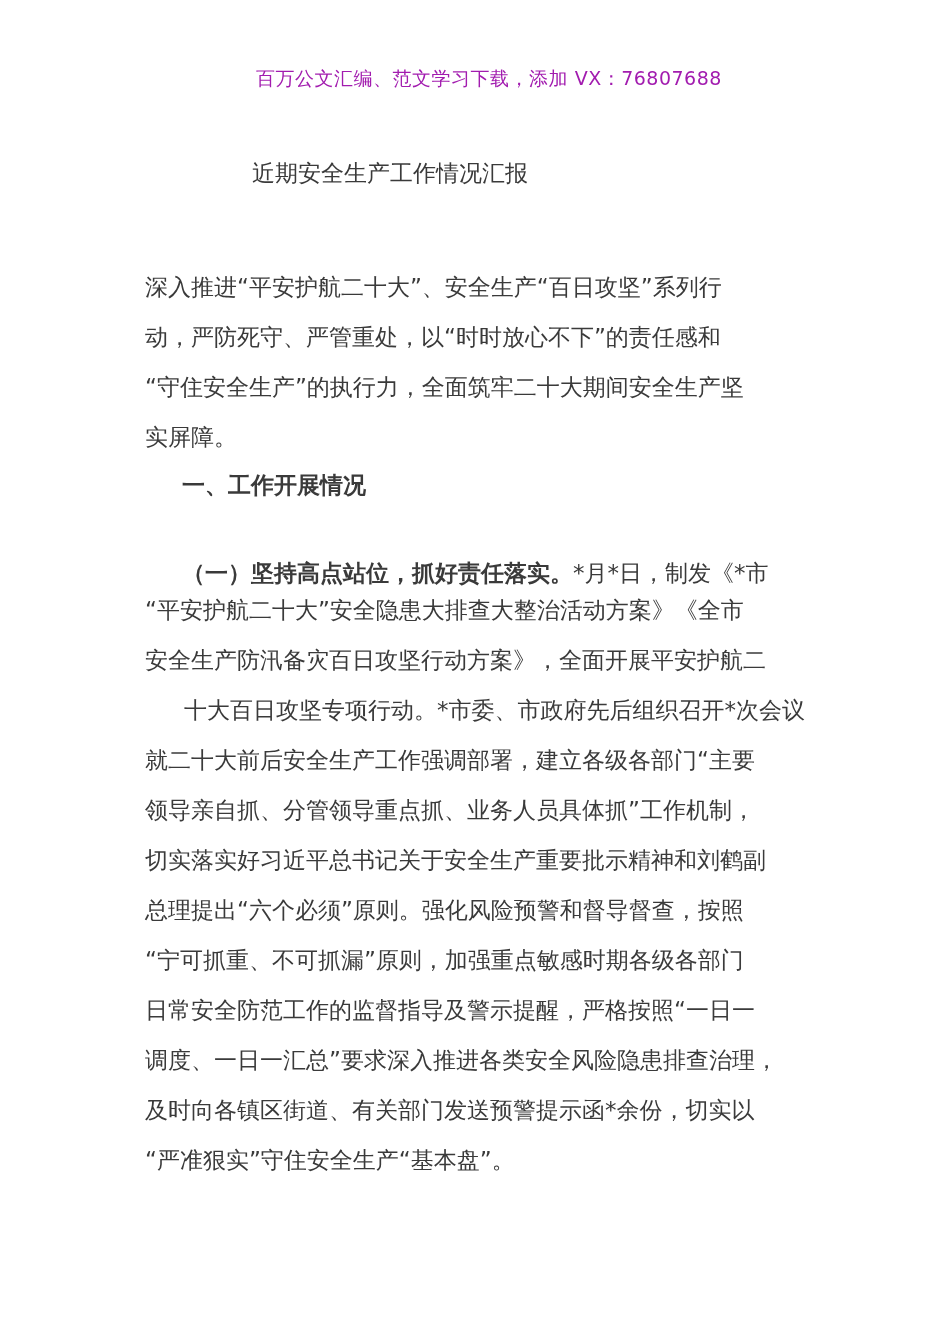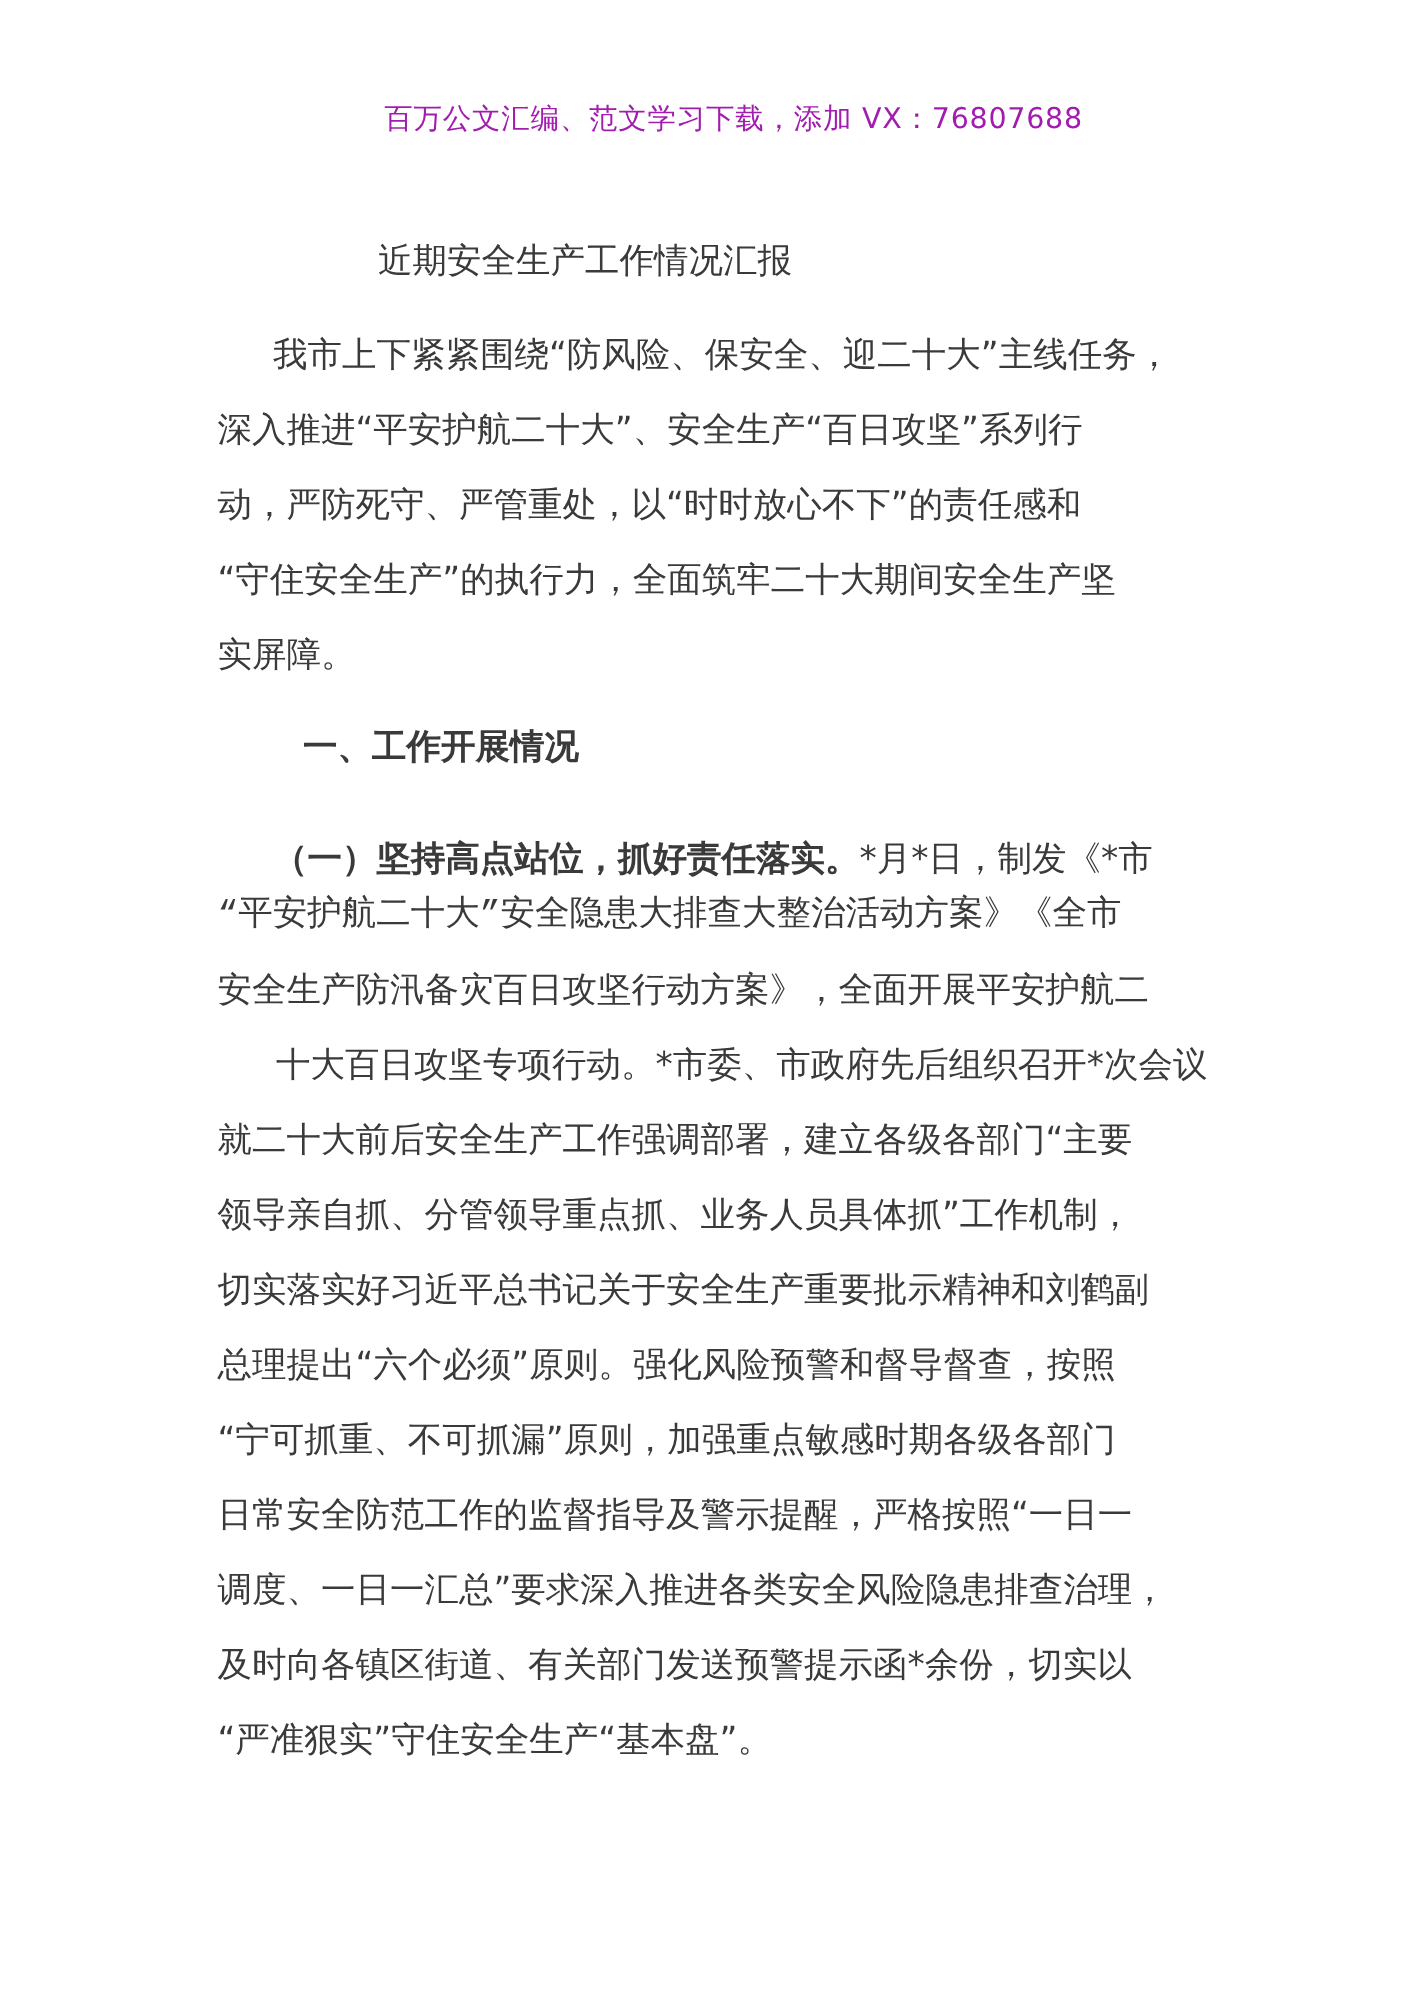--- a/index.html
+++ b/index.html
@@ -56,33 +56,32 @@
 </style>
 </head>
 <body>
 
 <div class="page">
 
   <div class="header-note">百万公文汇编、范文学习下载，添加 VX：76807688</div>
 
   <div class="doc-title">近期安全生产工作情况汇报</div>
 
-  <div class="line indent" style="top:222px;">我市上下紧紧围绕“防风险、保安全、迎二十大”主线任务，</div>
   <div class="line" style="top:272px;">深入推进“平安护航二十大”、安全生产“百日攻坚”系列行</div>
   <div class="line" style="top:322px;">动，严防死守、严管重处，以“时时放心不下”的责任感和</div>
   <div class="line" style="top:372px;">“守住安全生产”的执行力，全面筑牢二十大期间安全生产坚</div>
   <div class="line" style="top:422px;">实屏障。</div>
 
-  <div class="line indent bold" style="top:483px;margin-left:20px;">一、工作开展情况</div>
+  <div class="line indent bold" style="top:470px;">一、工作开展情况</div>
 
   <div class="line indent" style="top:545px;margin-top:13px;">
     <span class="bold">（一）坚持高点站位，抓好责任落实。</span><span>*月*日，制发《*市</span>
   </div>
 
-  <div class="line" style="top:595px;font-family:Liberation Mono, monospace;">“平安护航二十大”安全隐患大排查大整治活动方案》《全市</div>
+  <div class="line" style="top:595px;">“平安护航二十大”安全隐患大排查大整治活动方案》《全市</div>
   <div class="line" style="top:645px;">安全生产防汛备灾百日攻坚行动方案》，全面开展平安护航二</div>
   <div class="line" style="top:695px;margin-left:39px;">十大百日攻坚专项行动。*市委、市政府先后组织召开*次会议</div>
   <div class="line" style="top:745px;">就二十大前后安全生产工作强调部署，建立各级各部门“主要</div>
   <div class="line" style="top:795px;">领导亲自抓、分管领导重点抓、业务人员具体抓”工作机制，</div>
   <div class="line" style="top:845px;">切实落实好习近平总书记关于安全生产重要批示精神和刘鹤副</div>
   <div class="line" style="top:895px;">总理提出“六个必须”原则。强化风险预警和督导督查，按照</div>
   <div class="line" style="top:945px;">“宁可抓重、不可抓漏”原则，加强重点敏感时期各级各部门</div>
   <div class="line" style="top:995px;">日常安全防范工作的监督指导及警示提醒，严格按照“一日一</div>
   <div class="line" style="top:1045px;">调度、一日一汇总”要求深入推进各类安全风险隐患排查治理，</div>
   <div class="line" style="top:1095px;">及时向各镇区街道、有关部门发送预警提示函*余份，切实以</div>

